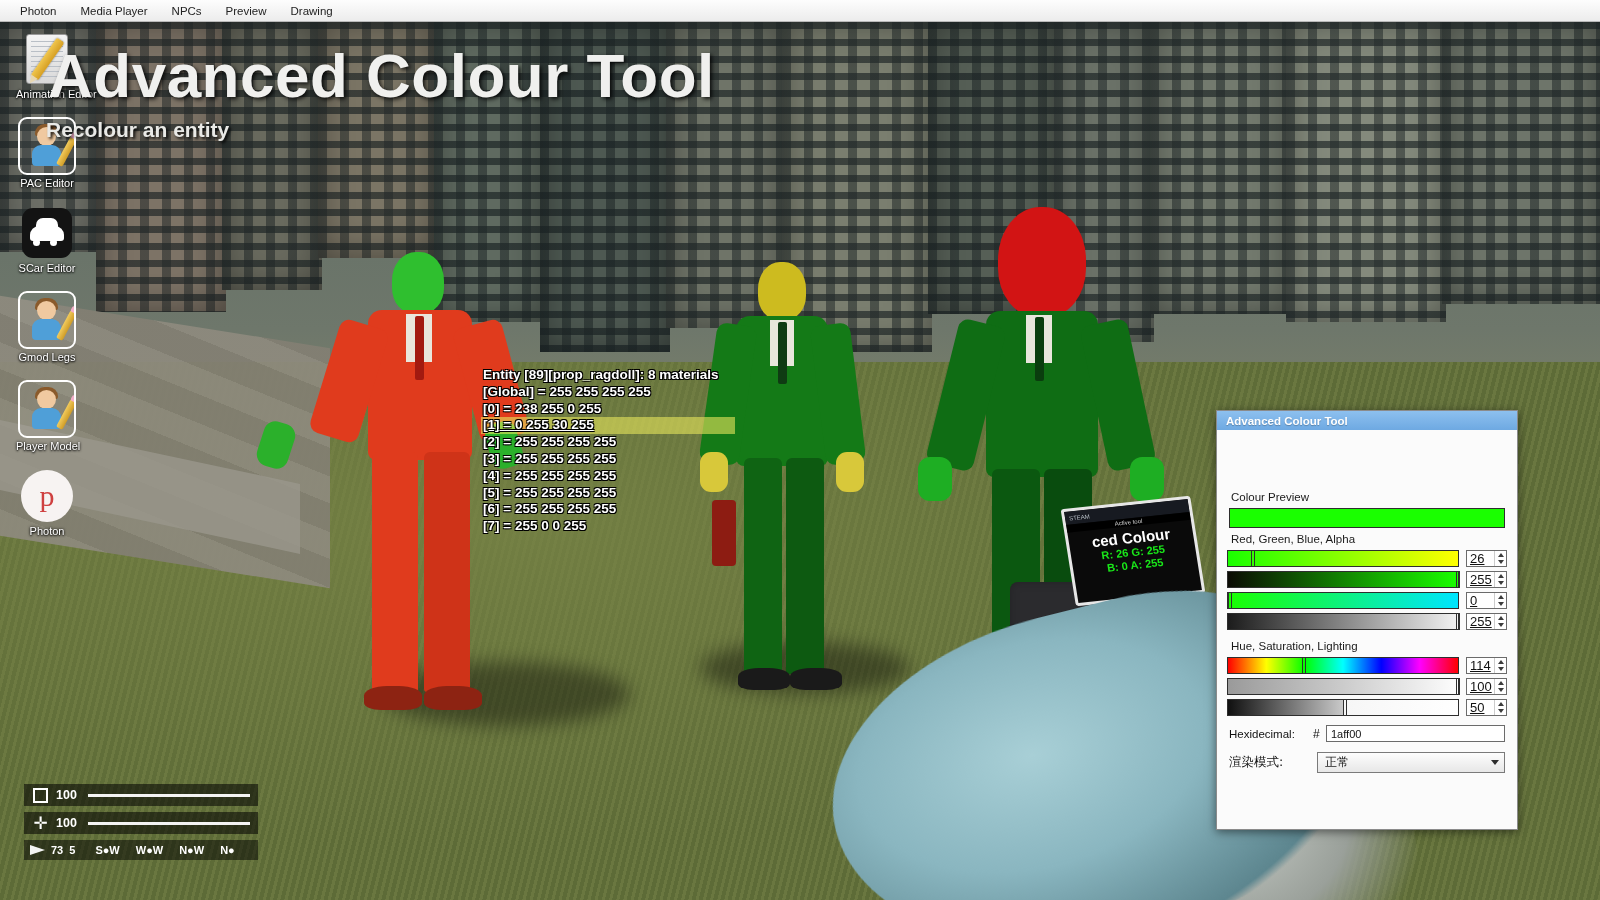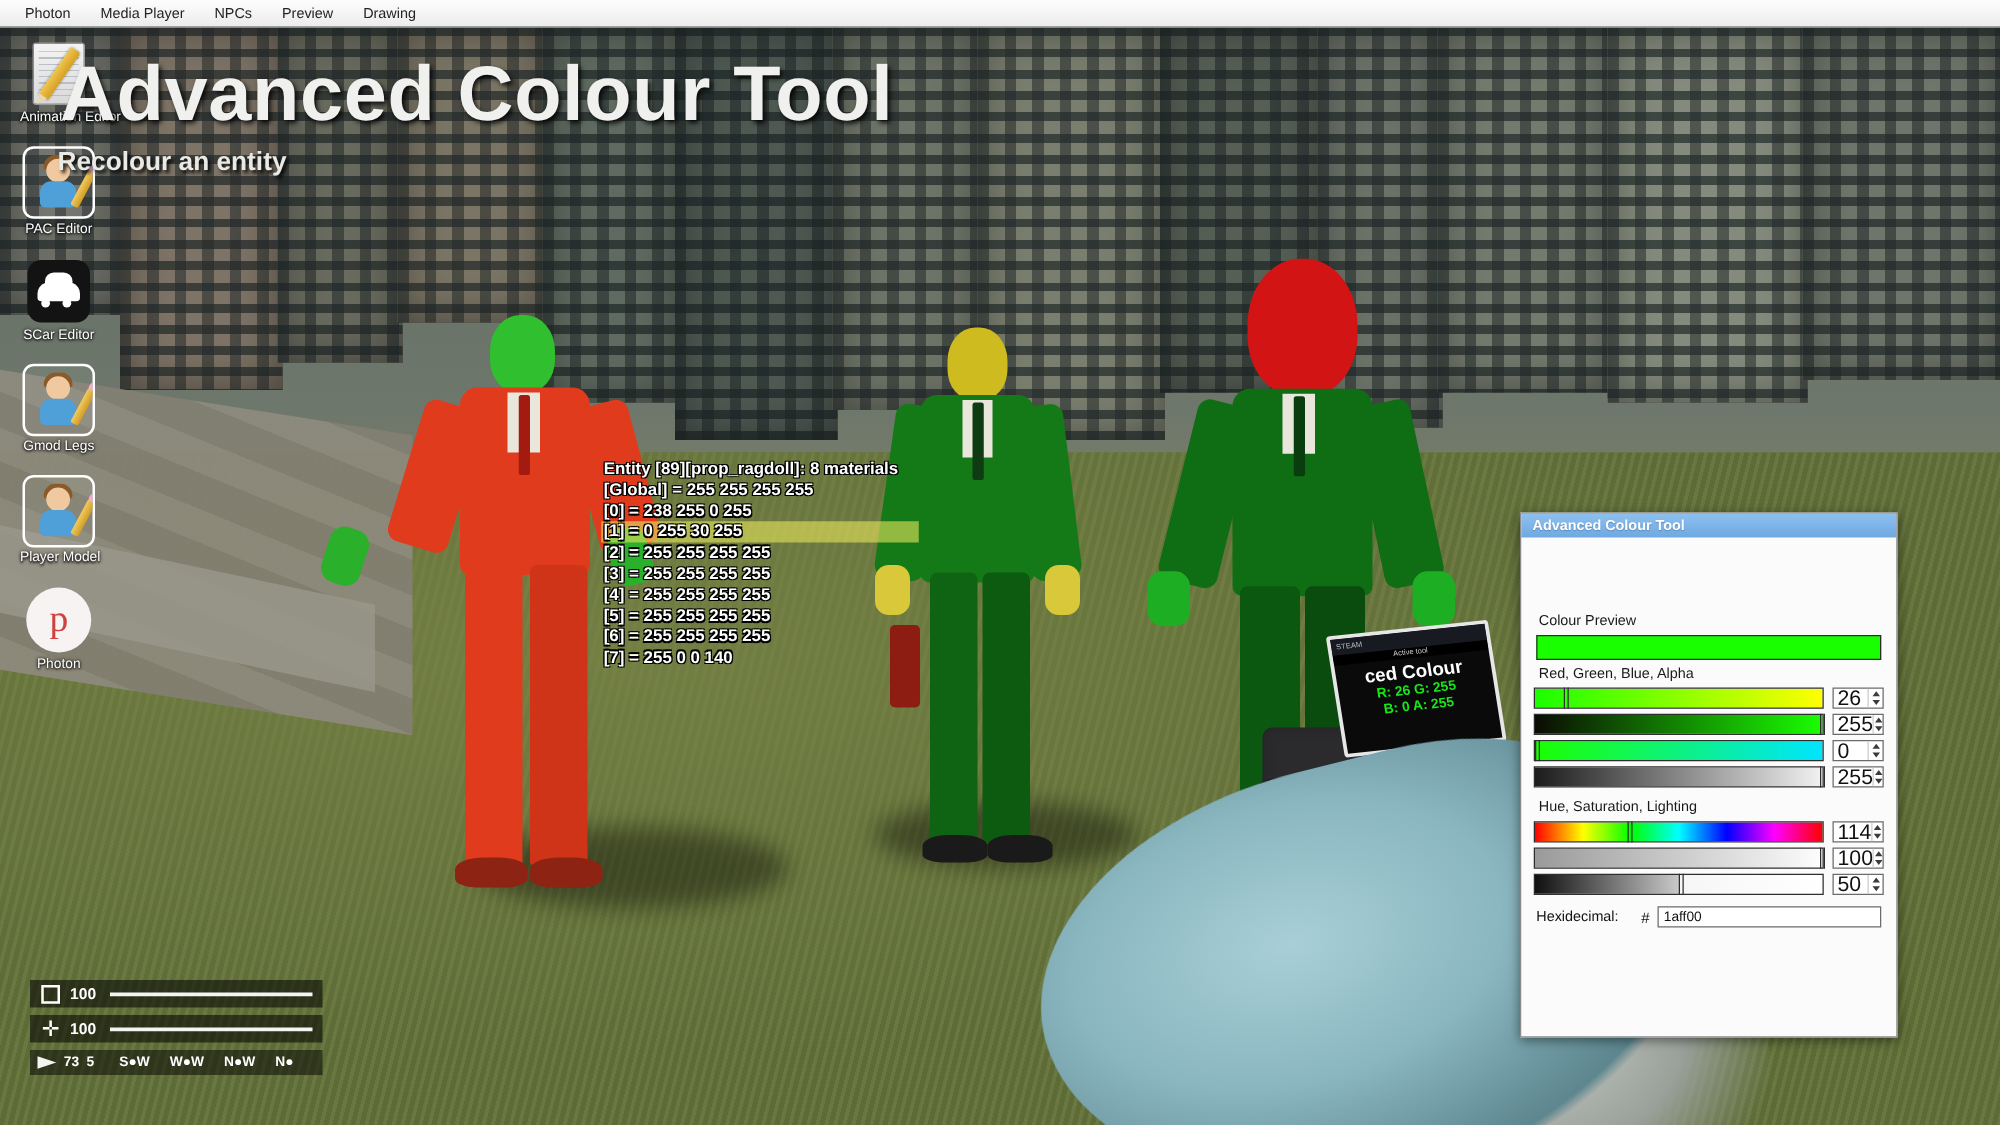--- a/index.html
+++ b/index.html
@@ -97,21 +97,21 @@
     text-shadow:2px 2px 4px rgba(0,0,0,.85);letter-spacing:.5px;white-space:nowrap;}
   .toolsub{position:absolute;left:46px;top:118px;font-size:21px;font-weight:bold;color:#e9e9e6;
     text-shadow:2px 2px 3px rgba(0,0,0,.9);white-space:nowrap;}
   .toollines{position:absolute;left:46px;top:150px;font-size:15px;font-weight:bold;color:#f2f2ef;
     text-shadow:1px 1px 3px rgba(0,0,0,.95);line-height:20px;}
 
   
   .entbox{position:absolute;left:481px;top:367px;width:254px;font-size:13.5px;font-weight:bold;
     color:#fff;line-height:16.8px;text-shadow:1px 1px 0 #000,-1px 1px 0 #000,1px -1px 0 #000,-1px -1px 0 #000;}
   .entrow{white-space:nowrap;padding-left:2px;}
-  .entrow.hl{background:rgba(226,226,90,.62);}
+  .entrow.hl{background:rgba(226,226,90,.62);text-decoration:underline;}
 
   
   .hud{position:absolute;left:24px;bottom:40px;width:234px;}
   .hudrow{height:22px;margin-bottom:6px;background:rgba(0,0,0,.55);display:flex;align-items:center;padding:0 8px;box-sizing:border-box;}
   .hudglyph{width:17px;height:17px;color:#fff;display:flex;align-items:center;justify-content:center;font-size:17px;line-height:1;}
   .sq{width:15px;height:15px;border:2.5px solid #fff;box-sizing:border-box;}
   .hudnum{color:#fff;font-size:12.5px;font-weight:bold;margin-left:7px;width:28px;}
   .hudbar{flex:1;height:3px;background:#fff;opacity:.95;margin-left:4px;}
   .ammorow{height:20px;background:rgba(0,0,0,.5);display:flex;align-items:center;gap:6px;padding:0 6px;box-sizing:border-box;
     color:#fff;font-size:11px;font-weight:bold;}
@@ -123,21 +123,21 @@
     display:flex;flex-direction:column;}
   .dlg-title{height:19px;background:linear-gradient(#8dc0ef,#6ea9e2);color:#fff;font-size:11.5px;font-weight:bold;
     display:flex;align-items:center;padding-left:9px;box-sizing:border-box;text-shadow:0 1px 1px rgba(0,0,0,.25);}
   .dlg-body{flex:1;padding:8px 10px 6px 10px;box-sizing:border-box;margin-top:48px;}
   .grp-label{font-size:11.5px;color:#1a1a1a;margin:5px 0 5px 4px;}
   .preview{height:18px;border:1px solid #2e2e2e;margin:0 2px 4px 2px;}
   .sl-row{display:flex;align-items:center;margin-bottom:4px;}
   .slider{position:relative;height:17px;border:1px solid #2e2e2e;box-sizing:border-box;flex:1;margin-right:7px;}
   .sl-handle{position:absolute;top:-1px;bottom:-1px;width:2px;border-left:1px solid #2f2f2f;border-right:1px solid #2f2f2f;}
   .spin{width:41px;height:17px;border:1px solid #6b6b6b;background:#fff;display:flex;align-items:center;box-sizing:border-box;}
-  .spin span{flex:1;font-size:17px;color:#111;padding-left:3px;}
+  .spin span{flex:1;font-size:13px;color:#111;padding-left:3px;text-decoration:underline;}
   .spin .arrows{width:11px;height:15px;display:flex;flex-direction:column;justify-content:center;align-items:center;gap:3px;border-left:1px solid #ccc;}
   .ar-up{width:0;height:0;border-left:3.5px solid transparent;border-right:3.5px solid transparent;border-bottom:4px solid #3b3b3b;}
   .ar-dn{width:0;height:0;border-left:3.5px solid transparent;border-right:3.5px solid transparent;border-top:4px solid #3b3b3b;}
   .hexrow{display:flex;align-items:center;margin:9px 2px 0 2px;}
   .hexlbl{font-size:11.5px;color:#111;width:84px;}
   .hash{font-size:12px;color:#111;width:13px;}
   .hexinput{flex:1;height:17px;border:1px solid #6b6b6b;background:#fff;font-size:11px;color:#111;
     display:flex;align-items:center;padding-left:4px;box-sizing:border-box;}
   .selrow{display:flex;align-items:center;margin:10px 2px 0 2px;}
   .sellbl{font-size:12.5px;color:#111;width:88px;font-family:"DejaVu Sans",sans-serif;}
@@ -318,21 +318,21 @@
   <div class="entbox">
     <div class="entrow">Entity [89][prop_ragdoll]: 8 materials</div>
     <div class="entrow"><span>[Global]</span> = <span>255 255 255 255</span></div>
     <div class="entrow"><span>[0]</span> = <span>238 255 0 255</span></div>
     <div class="entrow hl"><span>[1]</span> = <span>0 255 30 255</span></div>
     <div class="entrow"><span>[2]</span> = <span>255 255 255 255</span></div>
     <div class="entrow"><span>[3]</span> = <span>255 255 255 255</span></div>
     <div class="entrow"><span>[4]</span> = <span>255 255 255 255</span></div>
     <div class="entrow"><span>[5]</span> = <span>255 255 255 255</span></div>
     <div class="entrow"><span>[6]</span> = <span>255 255 255 255</span></div>
-    <div class="entrow"><span>[7]</span> = <span>255 0 0 140</span></div>
+    <div class="entrow"><span>[7]</span> = <span>255 0 0 255</span></div>
   </div>
 
   <div class="hud">
     <div class="hudrow">
       <div class="hudglyph">
           <div class="sq"></div>
         </div>
       <div class="hudnum">100</div>
       <div class="hudbar"></div>
     </div>
@@ -453,18 +453,25 @@
             </div>
         </div>
       </div>
 
       <div class="hexrow">
         <div class="hexlbl">Hexidecimal:</div>
         <div class="hash">#</div>
         <div class="hexinput">1aff00</div>
       </div>
 
+      <div class="selrow">
+        <div class="sellbl">渲染模式:</div>
+        <div class="select">
+          <span>正常</span>
+          <span class="caret"></span>
+        </div>
+      </div>
 
 
     </div>
   </div>
 
 </div>
 
 </body></html>

